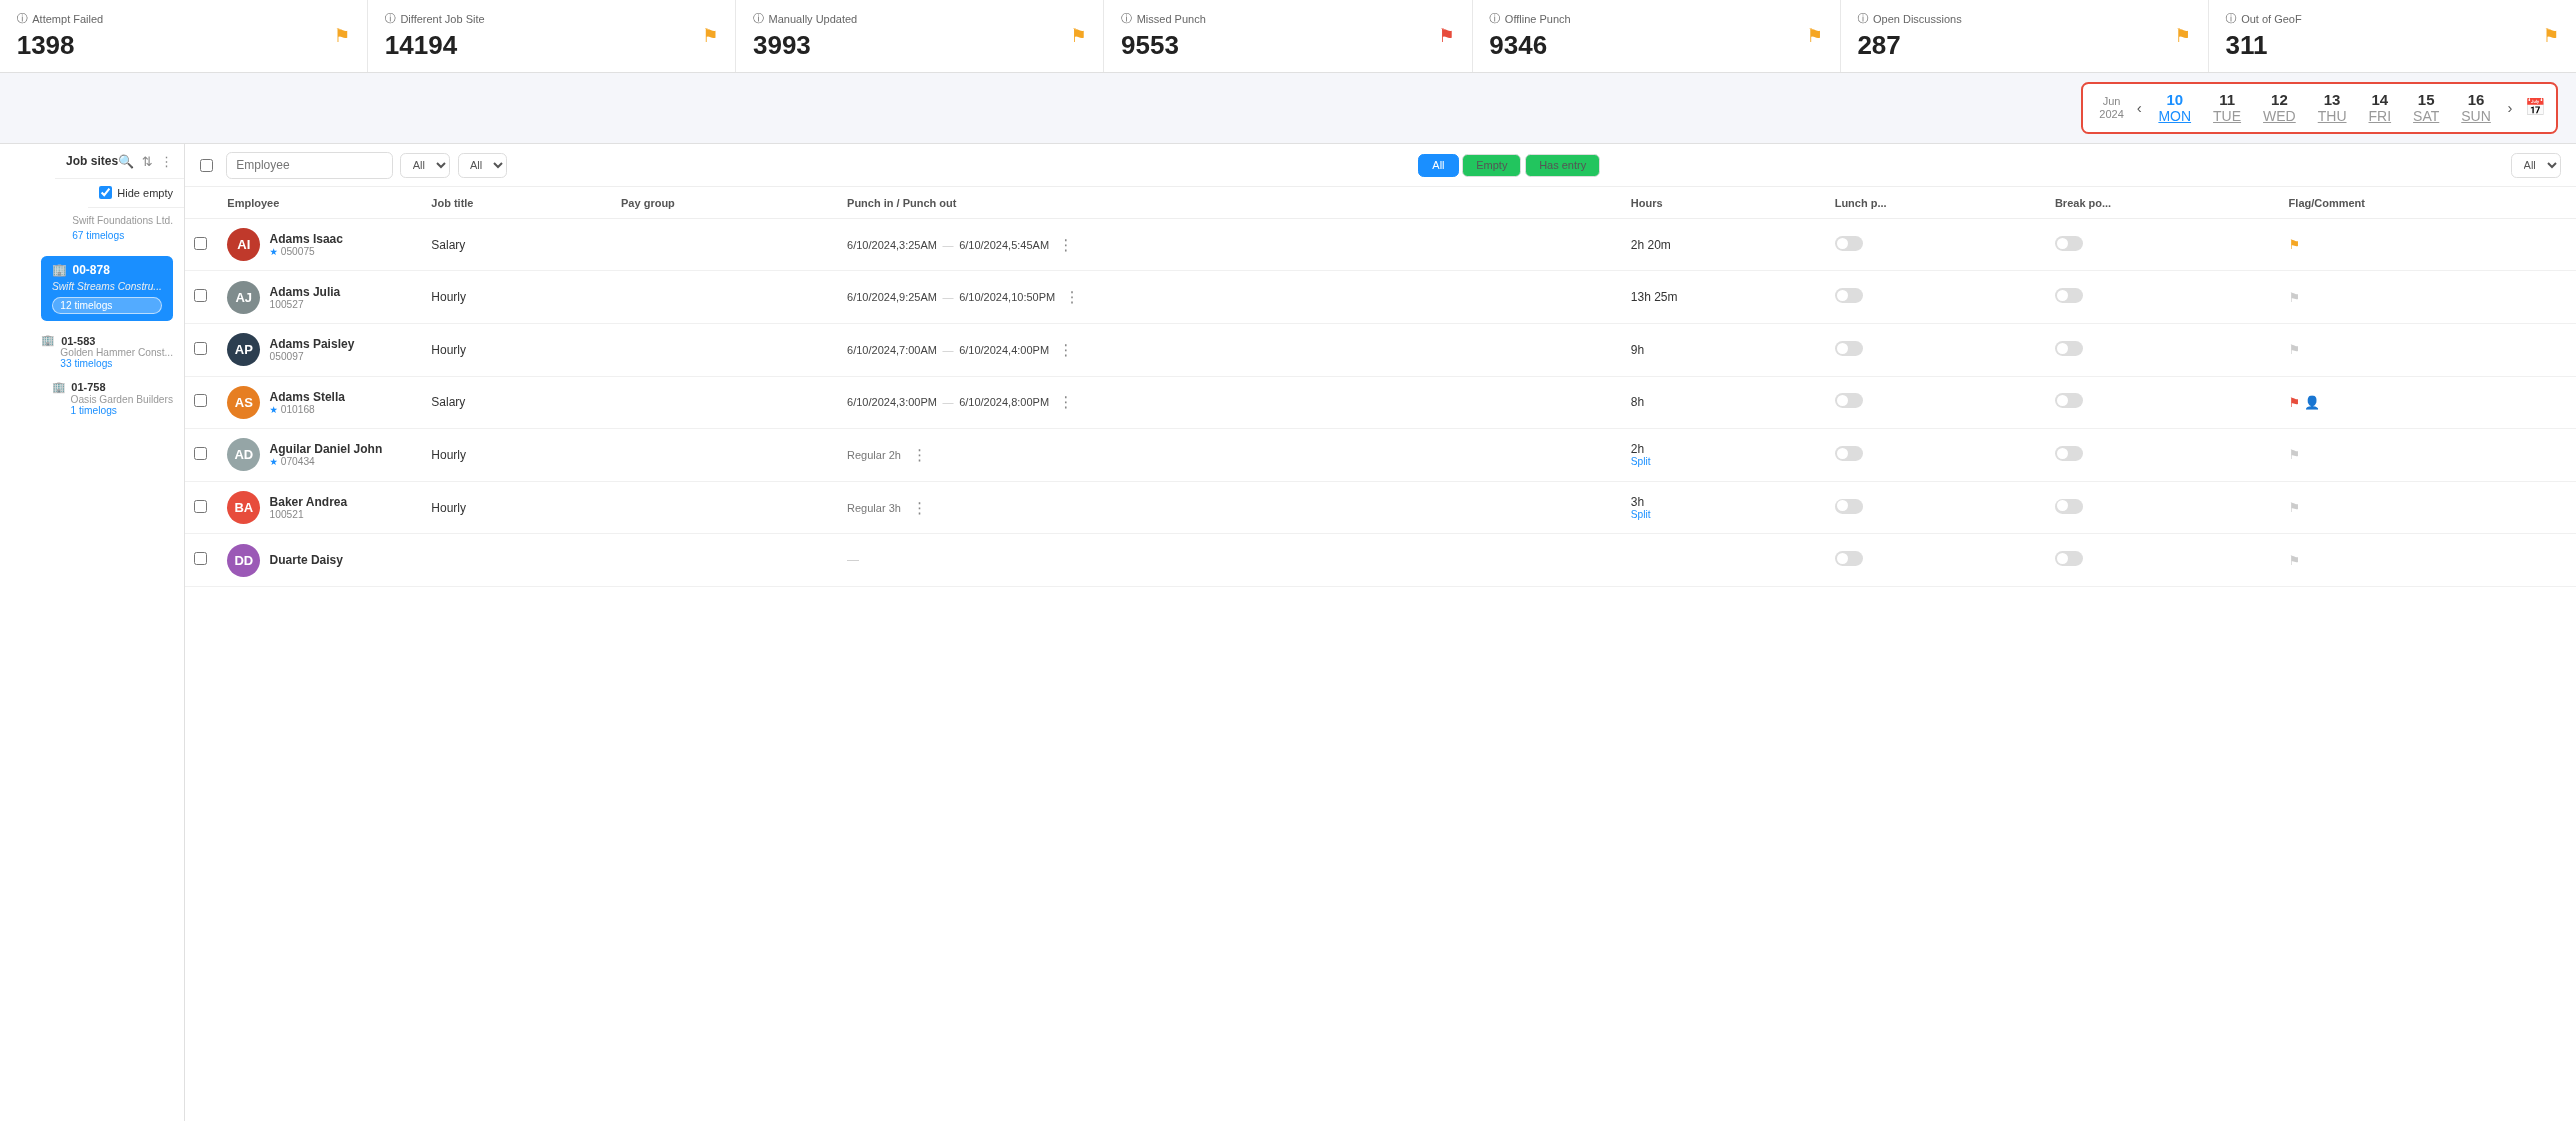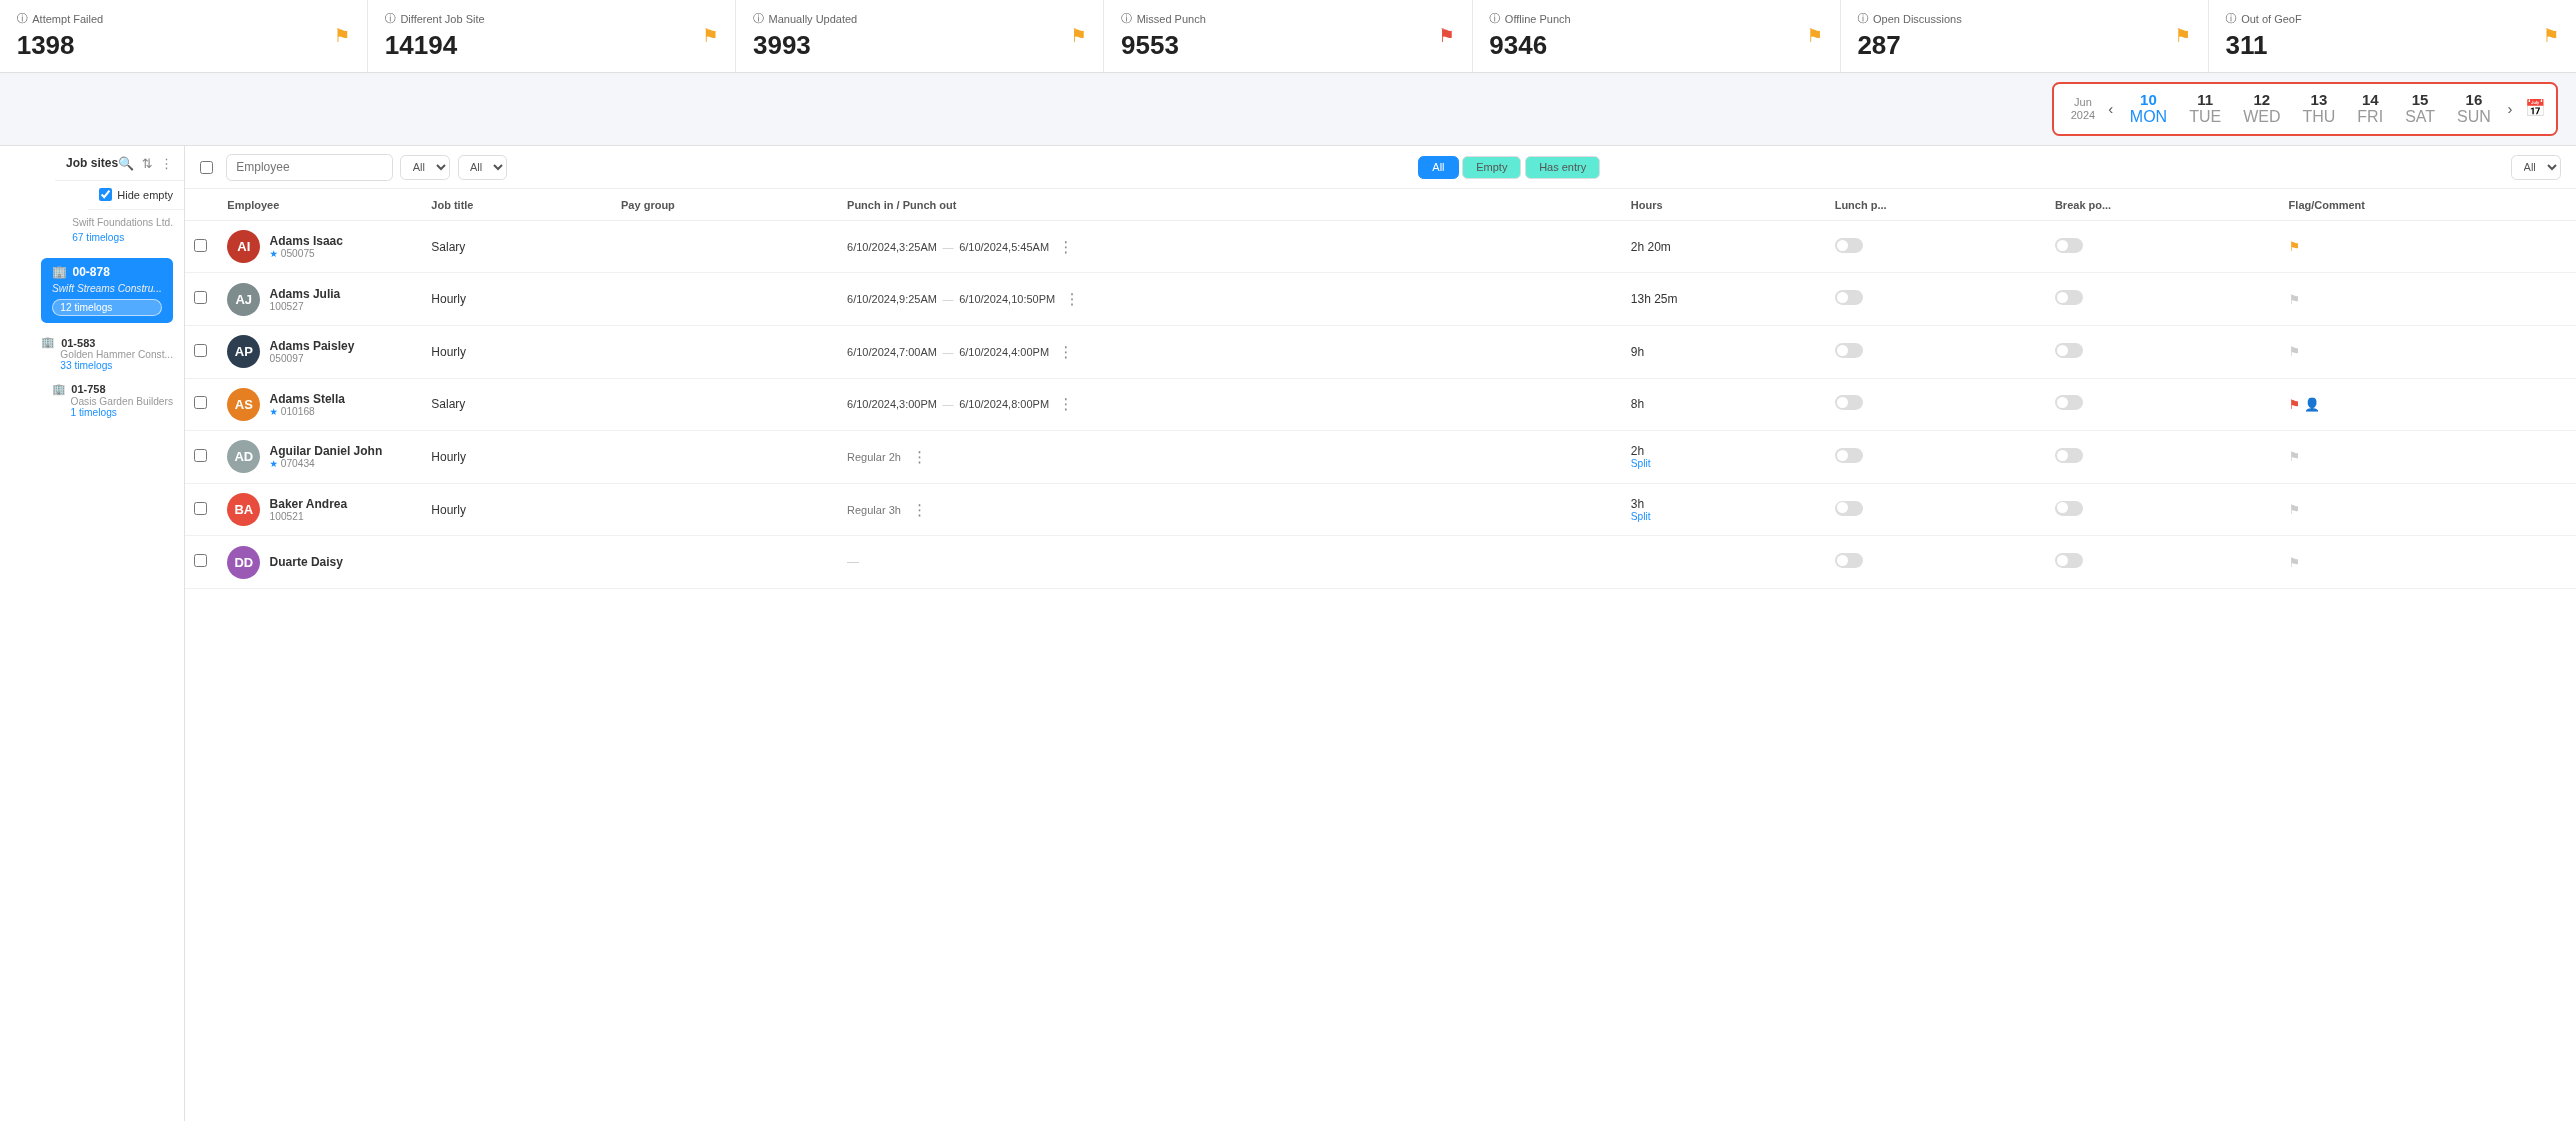--- a/index.html
+++ b/index.html
@@ -16,21 +16,21 @@
     .flag-red { color: #e74c3c; font-size: 18.5px; }
 
     
     .date-nav-bar { display: flex; align-items: flex-start; justify-content: space-between; padding: 9.3px 18.5px; background: #f5f6fa; border-bottom: 0.9px solid #e0e0e0; }
     .date-nav-center { display: flex; align-items: center; gap: 0; border: 2.3px solid #e74c3c; border-radius: 7.4px; padding: 5.6px 9.3px; background: #fff; }
     .month-label { font-size: 11px; color: #888; text-align: center; line-height: 1.2; padding: 0 7.4px; }
     .nav-arrow { background: none; border: none; cursor: pointer; font-size: 15px; color: #555; padding: 0 5.6px; }
     .day-item { display: flex; flex-direction: column; align-items: center; padding: 1.9px 11px; cursor: pointer; border-radius: 3.7px; }
     .day-item.active .day-num { color: #1a8fff; font-weight: 700; }
     .day-num { font-size: 15px; font-weight: 600; }
-    .day-name { font-size: 16px; color: #999; }
+    .day-name { font-size: 14px; color: #999; text-decoration: underline; }
     .day-item.active .day-name { color: #1a8fff; }
     .cal-icon { font-size: 16.7px; color: #555; margin-left: 7.4px; }
     .date-nav-right { display: flex; align-items: center; gap: 15px; }
     .review-link { color: #1a8fff; font-size: 13px; font-weight: 500; cursor: pointer; }
     .new-timelog-btn { background: #1a8fff; color: #fff; border: none; border-radius: 7.4px; padding: 9.3px 22px; font-size: 14px; font-weight: 600; cursor: pointer; border: 2.3px solid #e74c3c; }
 
     
     .main-layout { display: flex; height: calc(100vh - 143px); overflow: hidden; }
 
     
@@ -52,21 +52,21 @@
     .site-inactive .site-item-title { color: #333; font-size: 11px; }
     .site-inactive .site-company-name { font-size: 10.2px; color: #999; }
     .site-inactive .site-timelogs-link { color: #1a8fff; font-size: 10.2px; cursor: pointer; }
 
     
     .table-area { flex: 1; display: flex; flex-direction: column; overflow: hidden; }
     .table-toolbar { display: flex; align-items: center; gap: 7.4px; padding: 7.4px 15px; background: #fff; border-bottom: 0.9px solid #eee; }
     .employee-search { border: 0.9px solid #ddd; border-radius: 5.6px; padding: 5.6px 9.3px; font-size: 12px; color: #aaa; width: 167px; }
     .select-sm { border: 0.9px solid #ddd; border-radius: 5.6px; padding: 4.6px 7.4px; font-size: 11px; color: #555; background: #fff; }
     .filter-group { display: flex; gap: 3.7px; margin-left: auto; }
-    .filter-btn { border: 0.9px solid #ddd; border-radius: 5.6px; padding: 4.6px 13px; font-size: 11px; background: #5eead4; cursor: pointer; color: #555; }
+    .filter-btn { border: 0.9px solid #ddd; border-radius: 5.6px; padding: 4.6px 13px; font-size: 11px; background: #22c55e; cursor: pointer; color: #555; }
     .filter-btn.active { background: #1a8fff; color: #fff; border-color: #1a8fff; }
     .filter-select { border: 0.9px solid #ddd; border-radius: 5.6px; padding: 4.6px 7.4px; font-size: 11px; background: #fff; color: #555; }
 
     
     .table-wrapper { flex: 1; overflow-y: auto; background: #fff; }
     table { width: 100%; border-collapse: collapse; }
     thead th { background: #fff; padding: 9.3px 9.3px; text-align: left; font-size: 11px; font-weight: 600; color: #555; border-bottom: 0.9px solid #eee; position: sticky; top: 0; white-space: nowrap; }
     tbody tr { border-bottom: 0.9px solid #f0f0f0; }
     td { padding: 9.3px 9.3px; font-size: 12px; vertical-align: middle; }
     .employee-cell { display: flex; align-items: center; gap: 9.3px; }

